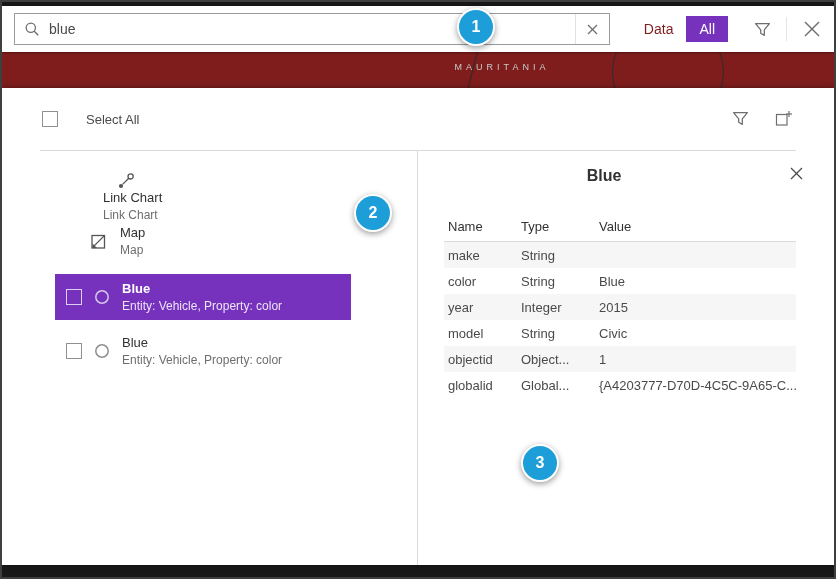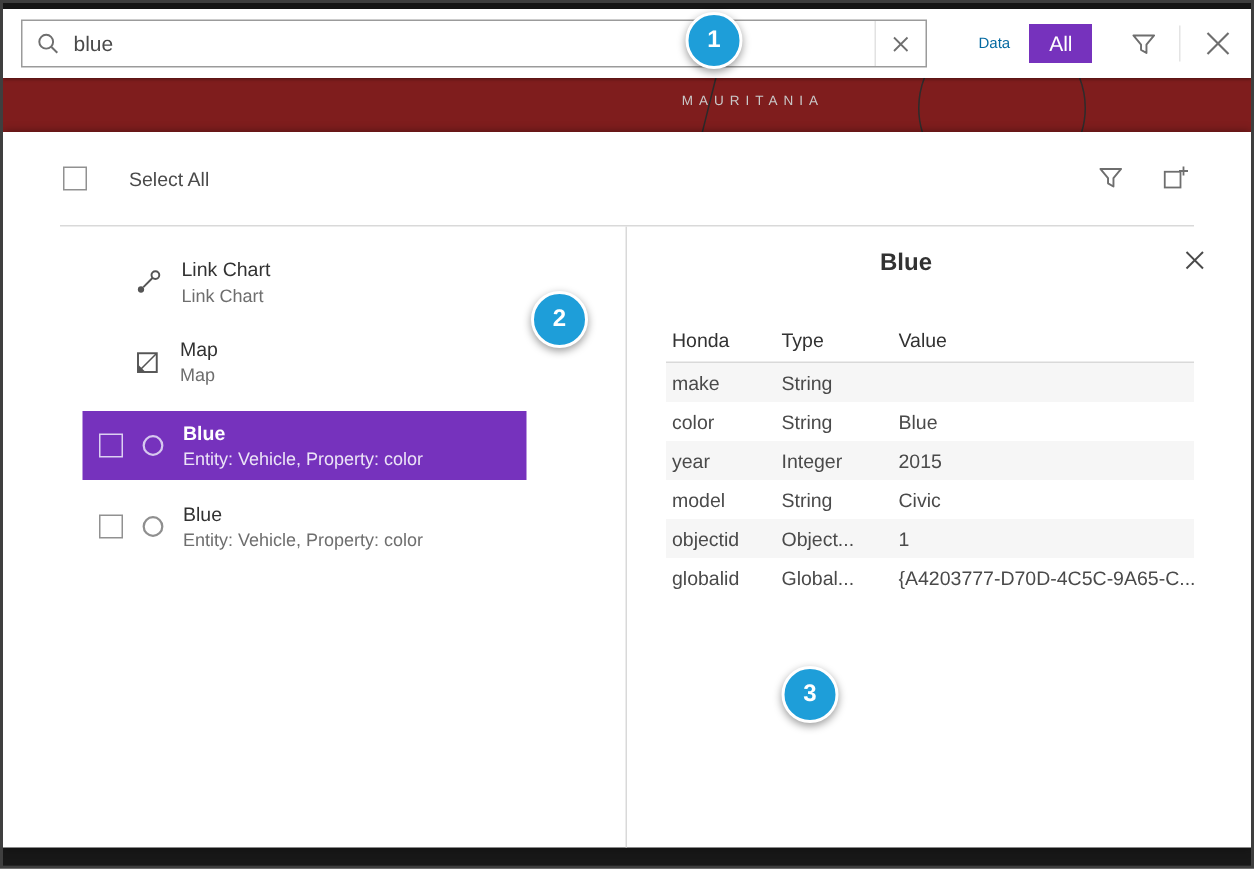--- a/index.html
+++ b/index.html
@@ -17,21 +17,21 @@
   .topbar{
     position:absolute;top:4px;left:0;right:0;height:46px;background:#fff;
     display:flex;align-items:center;padding:0 12px;box-sizing:border-box;
     box-shadow:0 1px 2px rgba(0,0,0,.35);z-index:5;
   }
   .search-group{display:flex;align-items:center;height:32px;width:604px;border:1px solid #9b9b9b;box-sizing:border-box;background:#fff;}
   .search-ic{display:flex;margin:0 9px;color:#6e6e6e;}
   .search-input{flex:1;border:none;outline:none;font-size:14px;color:#4a4a4a;font-family:inherit;height:100%;background:transparent;}
   .clear-btn{width:33px;align-self:stretch;display:flex;align-items:center;justify-content:center;border-left:1px solid #e2e2e2;color:#6e6e6e;cursor:pointer;}
   .topbar-right{margin-left:auto;display:flex;align-items:center;}
-  .data-label{font-size:10px;color:#0369a1;margin-right:13px;cursor:pointer;margin-left:34px;}
+  .data-label{font-size:14px;color:#7f1d1d;margin-right:13px;cursor:pointer;margin-left:34px;}
   .all-btn{background:var(--accent-purple);color:#fff;font-size:14px;padding:5px 13px;cursor:pointer;}
   .tb-funnel{margin-left:26px;display:flex;color:#6e6e6e;cursor:pointer;}
   .tb-sep{width:1px;height:24px;background:#e4e4e4;margin:0 15px;}
   .tb-close{display:flex;color:#6e6e6e;cursor:pointer;}
   
   .map-strip{position:absolute;top:50px;left:0;right:0;height:36px;background:#7f1d1d;overflow:hidden;}
   .map-label{position:absolute;left:420px;top:10px;width:160px;text-align:center;font-size:9px;letter-spacing:4px;color:#c9c9c9;}
   .map-circle{position:absolute;left:610px;top:-36px;width:110px;height:110px;border-radius:50%;border:1px solid #2c2c2c;}
   .map-line{position:absolute;left:470px;top:-4px;width:1px;height:46px;background:#2a2a2a;transform:rotate(14deg);}
   .map-bottom{position:absolute;left:0;right:0;bottom:0;height:12px;background:#181818;}
@@ -39,21 +39,21 @@
   .panel{position:absolute;top:86px;left:0;right:0;bottom:12px;background:#fff;box-shadow:0 0 6px rgba(0,0,0,.4);}
   .checkbox{width:16px;height:16px;border:1px solid #919191;background:#fff;box-sizing:border-box;flex:0 0 auto;cursor:pointer;}
   .select-all{position:absolute;top:23px;left:40px;display:flex;align-items:center;}
   .select-all .sa-label{margin-left:28px;font-size:13px;color:#4a4a4a;}
   .panel-actions{position:absolute;top:22px;right:42px;display:flex;align-items:center;gap:26px;color:#6e6e6e;}
   .panel-actions > span{display:flex;cursor:pointer;}
   .h-div{position:absolute;top:62px;left:38px;right:38px;height:1px;background:#d9d9d9;}
   .v-div{position:absolute;top:63px;bottom:0;left:415px;width:1px;background:#d9d9d9;}
   
   .result-item{position:absolute;display:flex;align-items:center;cursor:pointer;}
-  .item-1{top:84px;left:88px;}
+  .item-1{top:84px;left:88px;flex-direction:column;}
   .item-2{top:137px;left:88px;}
   .glyph-ic{display:flex;color:#555;}
   .item-text{margin-left:13px;}
   .item-title{font-size:13px;color:#323232;}
   .item-sub{font-size:12px;color:#6e6e6e;margin-top:3px;}
   .entity-item{position:absolute;left:53px;width:296px;height:46px;display:flex;align-items:center;padding-left:11px;box-sizing:border-box;cursor:pointer;}
   .item-3{top:186px;background:var(--accent-purple);}
   .item-4{top:240px;}
   .entity-ic{display:flex;margin-left:12px;color:#8f8f8f;}
   .item-3 .entity-ic{color:#d6c8ef;}
@@ -224,21 +224,21 @@
         <span style="display:flex;">
           <svg width="15" height="15" viewBox="0 0 15 15">
               <line x1="2" y1="2" x2="13" y2="13" stroke="currentColor" stroke-width="1.3"></line>
               <line x1="13" y1="2" x2="2" y2="13" stroke="currentColor" stroke-width="1.3"></line>
             </svg>
         </span>
       </span>
 
       <div class="attr-table">
         <div class="attr-row header">
-          <span class="col-name">Honda</span>
+          <span class="col-name">Name</span>
           <span class="col-type">Type</span>
           <span class="col-value">Value</span>
         </div>
         <div class="attr-row">
           <span class="col-name">make</span>
           <span class="col-type">String</span>
         </div>
         <div class="attr-row">
           <span class="col-name">color</span>
           <span class="col-type">String</span>

